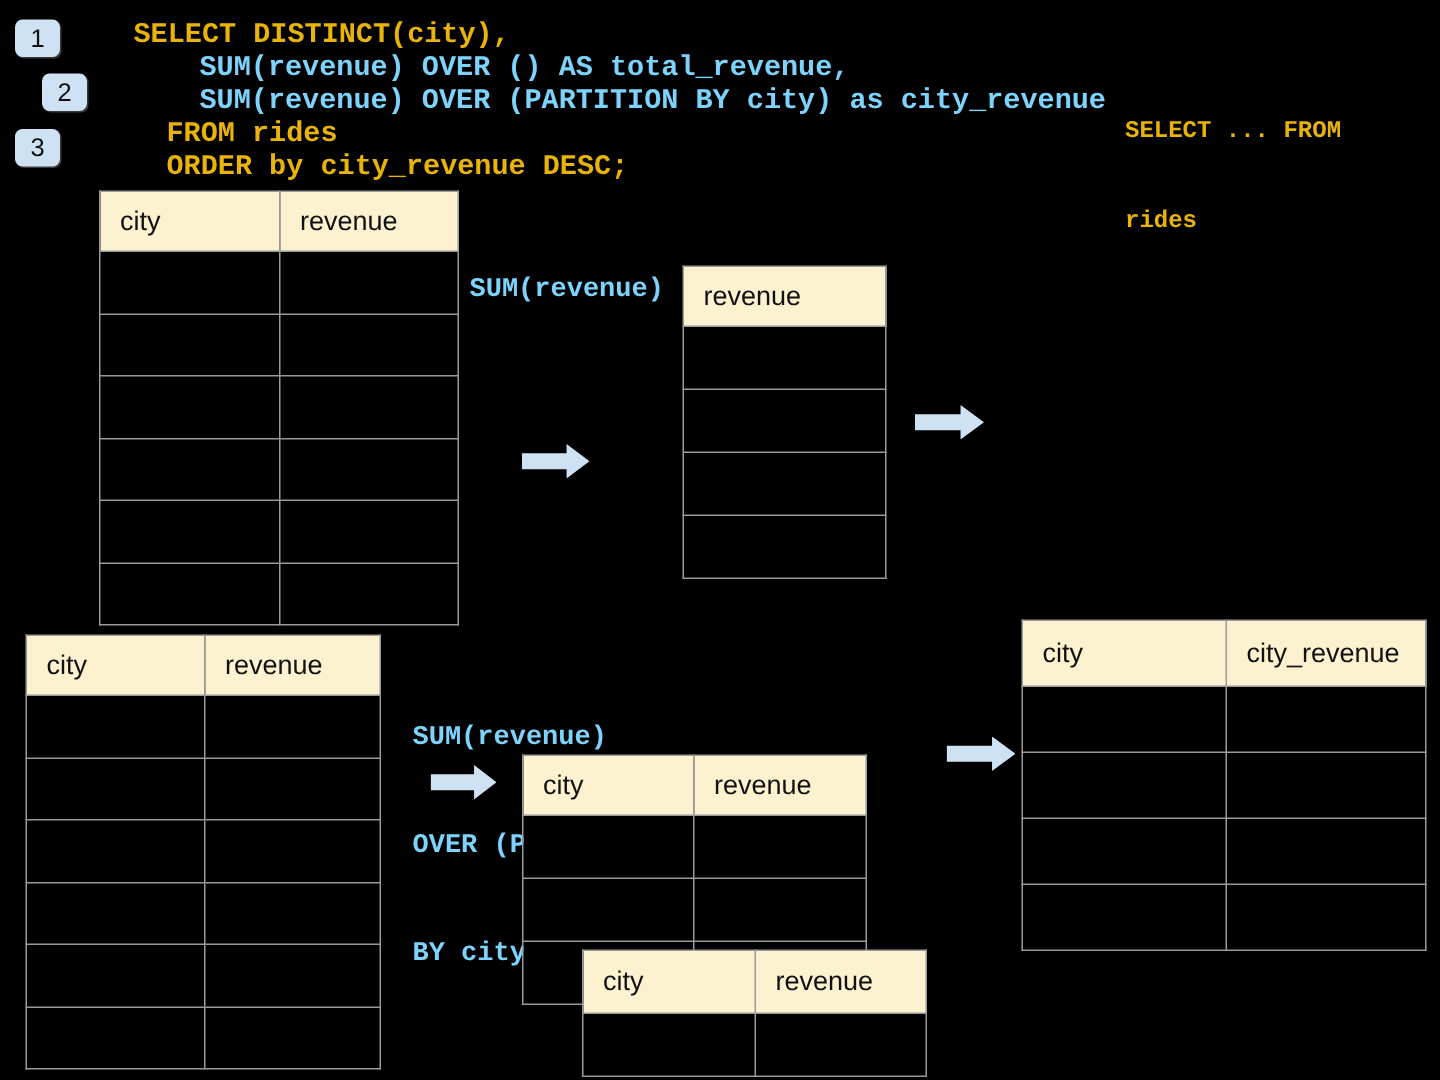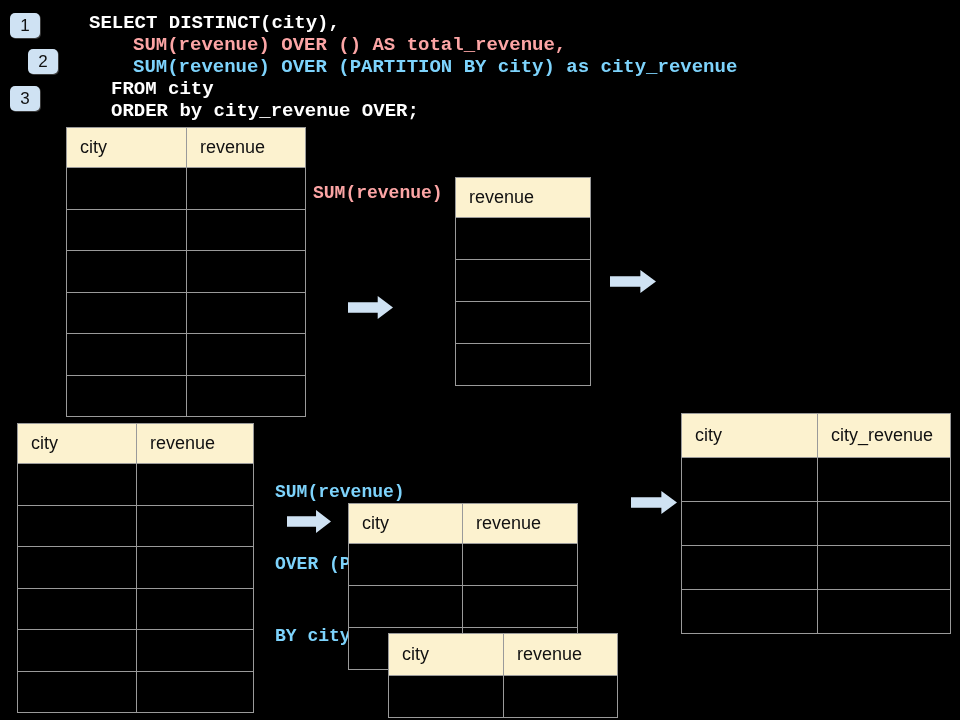--- a/index.html
+++ b/index.html
@@ -21,22 +21,22 @@
   }
   .code-sm { font-size:16px; line-height:20px; }
   .note {
     position:absolute;
     font-family:"Liberation Mono","DejaVu Sans Mono",monospace;
     font-weight:bold;
     font-size:18px;
     white-space:pre;
     line-height:24px;
   }
-  .purple { color:#ffffff; }
-  .red    { color:#fca5a5; }
+  .purple { color:#eab308; }
+  .red    { color:#7dd3fc; }
   .green  { color:#7dd3fc; }
 
   
   .badge {
     position:absolute;
     width:30px; height:25px;
     background:#CFE2F3;
     border-radius:5px;
     box-shadow:1px 1px 0 #3a3a3a;
     color:#111;
@@ -80,24 +80,26 @@
 <div class="badge" style="left:28px; top:49px;">
     <span>2</span>
   </div>
 <div class="badge" style="left:10px; top:86px;">
     <span>3</span>
   </div>
 
 <div class="code purple" style="left:89px;  top:12px;">SELECT DISTINCT(city),</div>
 <div class="code red" style="left:133px; top:34px;">SUM(revenue) OVER () AS total_revenue,</div>
 <div class="code green" style="left:133px; top:56px;">SUM(revenue) OVER (PARTITION BY city) as city_revenue</div>
-<div class="code purple" style="left:111px; top:78px;">FROM city</div>
-<div class="code purple" style="left:111px; top:100px;">ORDER by city_revenue OVER;</div>
+<div class="code purple" style="left:111px; top:78px;">FROM rides</div>
+<div class="code purple" style="left:111px; top:100px;">ORDER by city_revenue DESC;</div>
 
 <div class="code code-sm purple" style="left:750px; top:37px;">
+  <div>SELECT ... FROM</div>
+  <div>rides</div>
 </div>
 
 <div class="note red" style="left:313px; top:136px; line-height:23px;">
   <div>SUM(revenue)</div>
 </div>
 
 <div class="note green" style="left:275px; top:432px;">
   <div>SUM(revenue)</div>
   <div>OVER (PARTITION</div>
   <div>BY city)</div>

